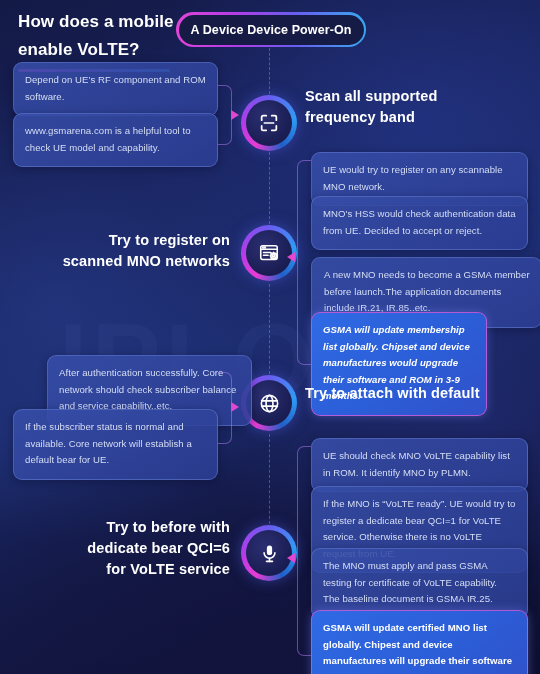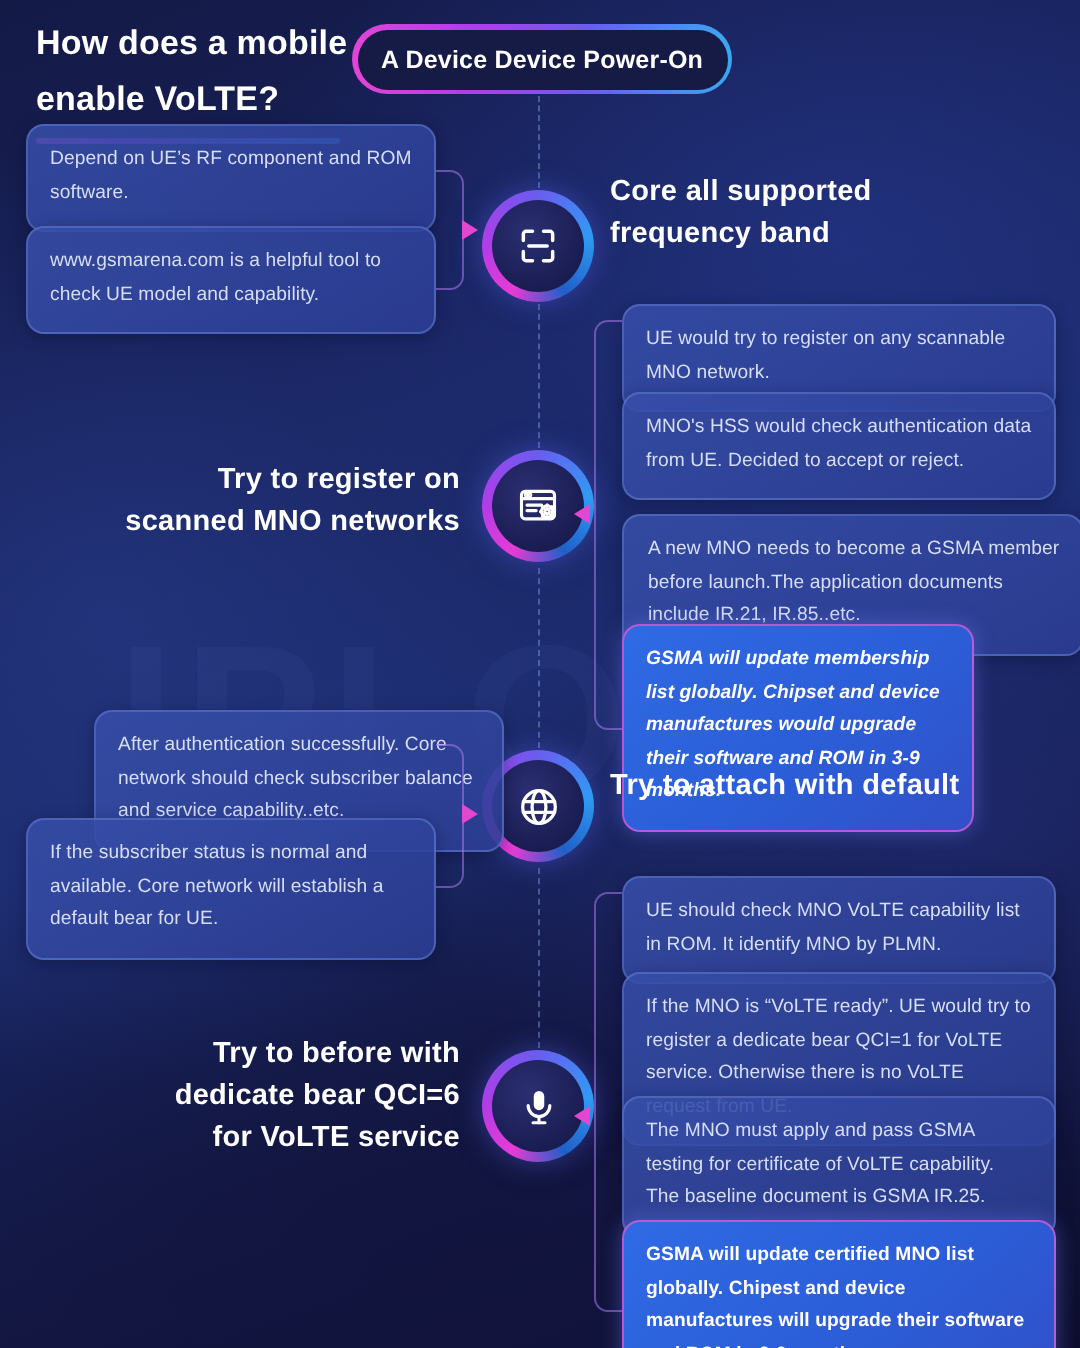--- a/index.html
+++ b/index.html
@@ -220,21 +220,21 @@
       <svg width="22" height="22" viewBox="0 0 24 24" fill="none" stroke="#ffffff" stroke-width="1.9" stroke-linecap="round" stroke-linejoin="round">
         <path d="M4 9V5.5A1.5 1.5 0 0 1 5.5 4H9"></path>
         <path d="M15 4h3.5A1.5 1.5 0 0 1 20 5.5V9"></path>
         <path d="M20 15v3.5a1.5 1.5 0 0 1-1.5 1.5H15"></path>
         <path d="M9 20H5.5A1.5 1.5 0 0 1 4 18.5V15"></path>
         <path d="M7 12h10"></path>
       </svg>
     </div>
   </div>
   <div class="step-heading right" style="left:305px;top:86px;width:210px;">
-    <div>Core all supported</div>
+    <div>Scan all supported</div>
     <div>frequency band</div>
   </div>
 
   <div class="box" style="left:13px;top:62px;width:205px;">Depend on UE’s RF component and ROM software.</div>
   <div class="box" style="left:13px;top:113px;width:205px;">www.gsmarena.com is a helpful tool to check UE model and capability.</div>
   <div class="bracket left-side" style="left:218px;top:85px;width:14px;height:60px;"></div>
   <div class="arrow right" style="left:231px;top:110px;"></div>
 
   <div class="node" style="left:241px;top:225px;">
     <div class="node-inner">

